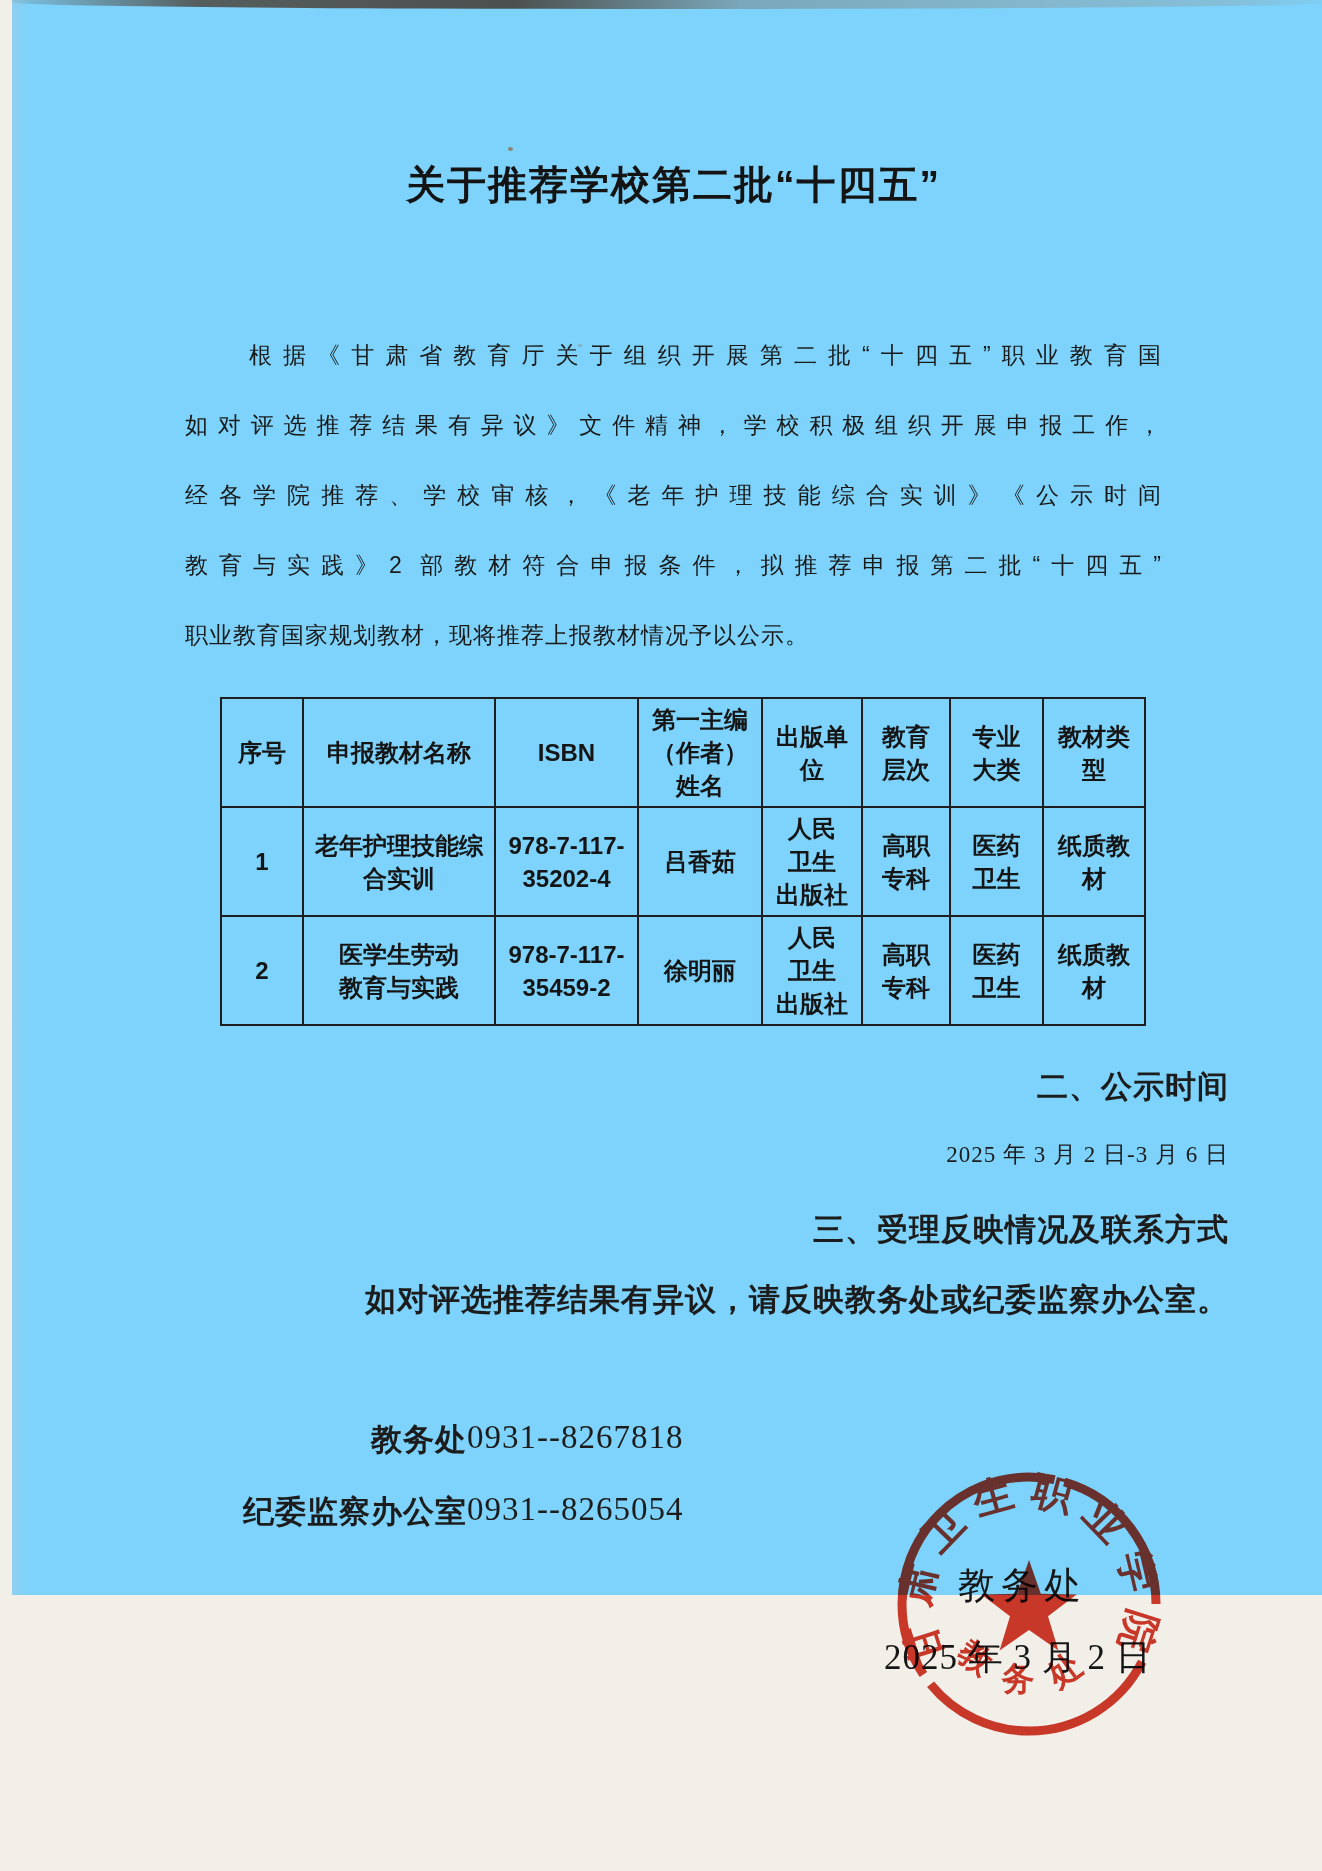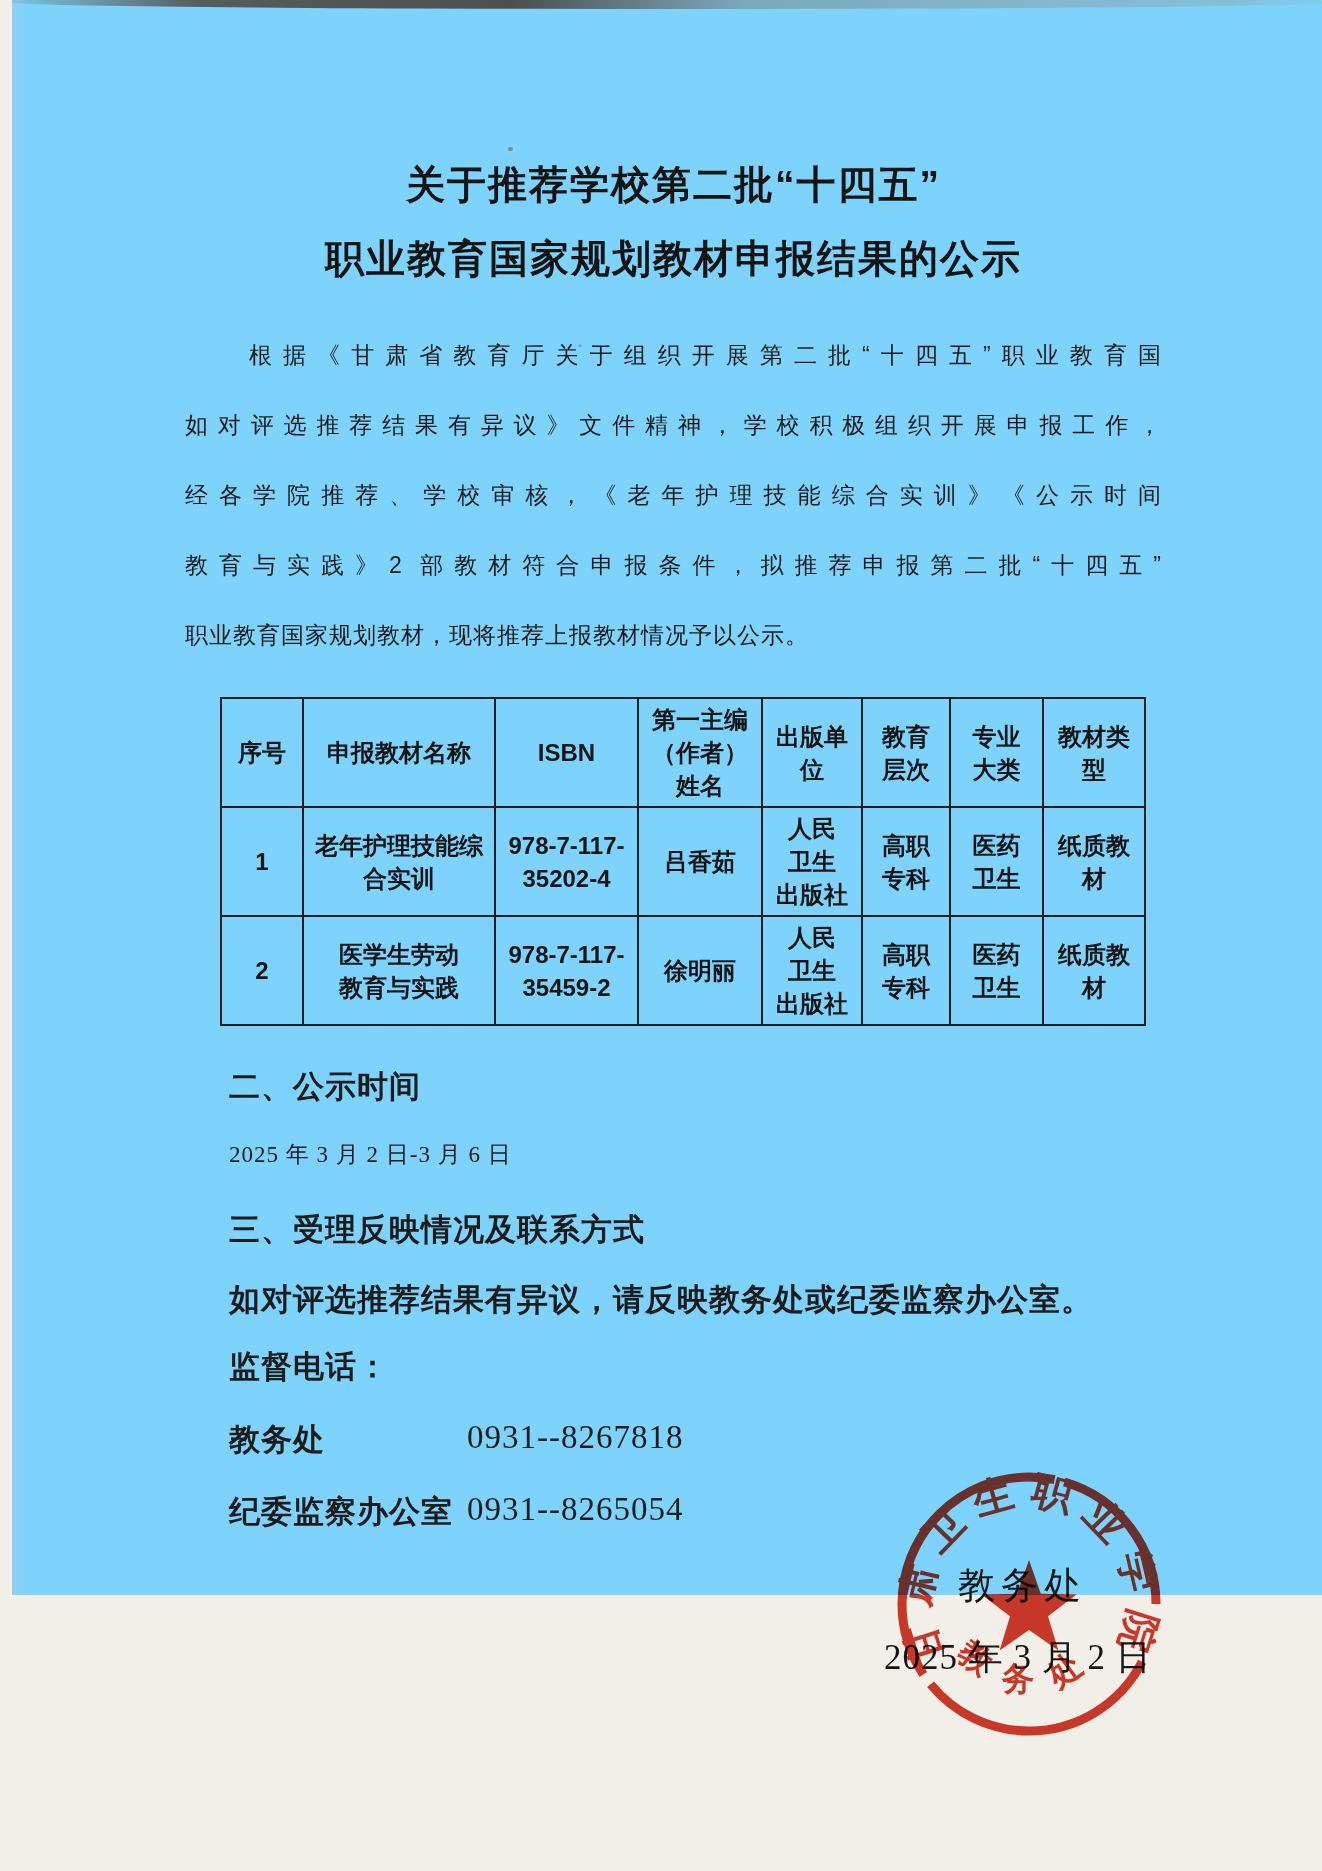--- a/index.html
+++ b/index.html
@@ -60,21 +60,21 @@
     border:2.5px solid #1e1e1e;
     font-weight:bold;font-size:24px;line-height:33px;
     text-align:center;vertical-align:middle;
     white-space:pre-line;padding:4px 2px;color:#151515;
   }
   table.doc-table tr.hdr{height:104px;}
   table.doc-table tr.r{height:100px;}
 
   .sect{
     position:absolute;left:173px;width:1000px;
-    font-size:31px;letter-spacing:1px;white-space:nowrap;
+    font-size:31px;letter-spacing:1px;white-space:nowrap;text-align:right;
   }
   .sect.head{font-weight:bold;padding-left:44px;}
   .sect.plain{padding-left:44px;}
   .s2{top:1066px;}
   .sdate{top:1139px;font-family:"Liberation Serif","DejaVu Serif",serif;font-size:23px;}
   .s3{top:1209px;}
   .sfeed{top:1279px;font-weight:bold;}
   .shot{top:1346px;font-weight:bold;}
   .contact{display:flex;font-weight:bold;}
   .c1{top:1419px;}
@@ -104,21 +104,20 @@
 <body>
 
 <div class="page">
 
   <div class="scan-top"></div>
   <div class="scan-left"></div>
   <div class="speck speck1"></div>
   <div class="speck speck2"></div>
 
   <div class="title title1">关于推荐学校第二批“十四五”</div>
-  <div class="title title2">职业教育国家规划教材申报结果的公示</div>
 
   <div class="para">
     <div class="body-line indent">根据《甘肃省教育厅关于组织开展第二批“十四五”职业教育国</div>
     <div class="body-line">如对评选推荐结果有异议》文件精神，学校积极组织开展申报工作，</div>
     <div class="body-line">经各学院推荐、学校审核，《老年护理技能综合实训》《公示时间</div>
     <div class="body-line">教育与实践》2 部教材符合申报条件，拟推荐申报第二批“十四五”</div>
     <div class="body-line last">职业教育国家规划教材，现将推荐上报教材情况予以公示。</div>
   </div>
 
   <table class="doc-table">
@@ -183,21 +182,20 @@
       <td>纸质教
 材</td>
     </tr>
   </tbody>
     </table>
 
   <div class="sect head s2">二、公示时间</div>
   <div class="sect plain sdate">2025 年 3 月 2 日-3 月 6 日</div>
   <div class="sect plain sfeed">如对评选推荐结果有异议，请反映教务处或纪委监察办公室。</div>
   <div class="sect head s3">三、受理反映情况及联系方式</div>
-  <div class="sect plain shot">监督电话：</div>
 
   <div class="sect contact c1">
     <span class="cname">教务处</span>
     <span class="cphone">0931--8267818</span>
   </div>
   <div class="sect contact c2">
     <span class="cname">纪委监察办公室</span>
     <span class="cphone">0931--8265054</span>
   </div>
 

